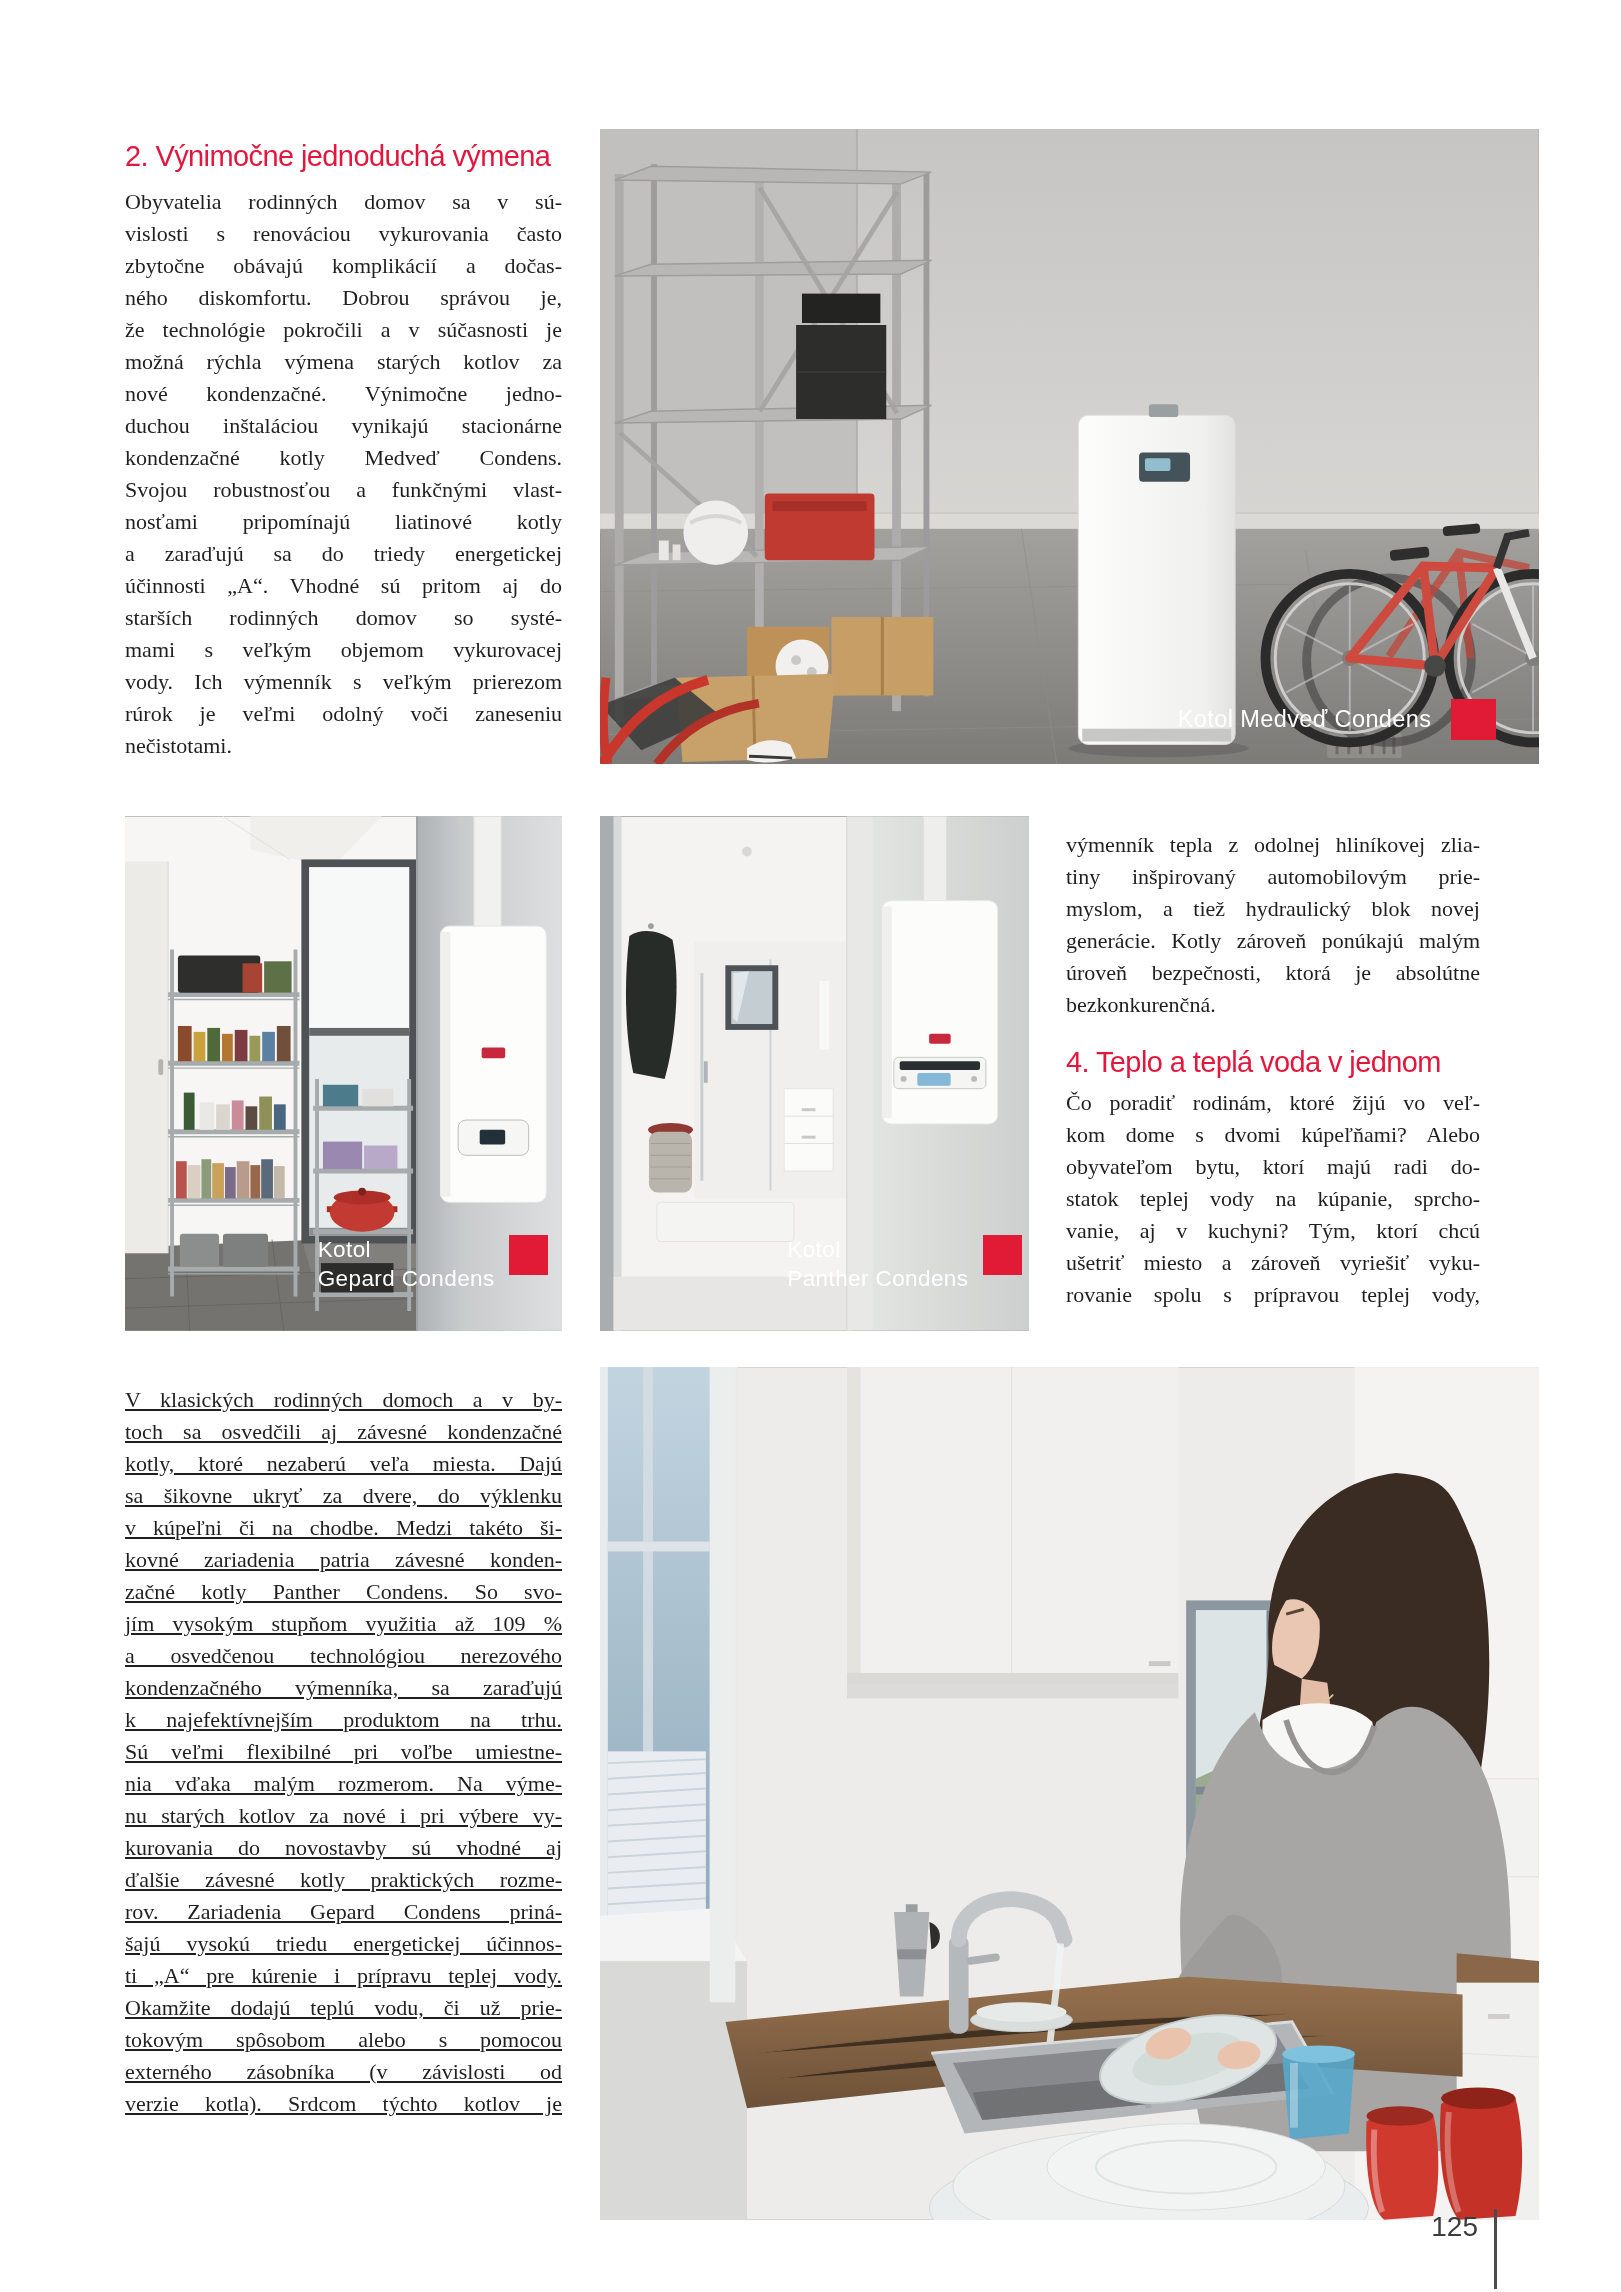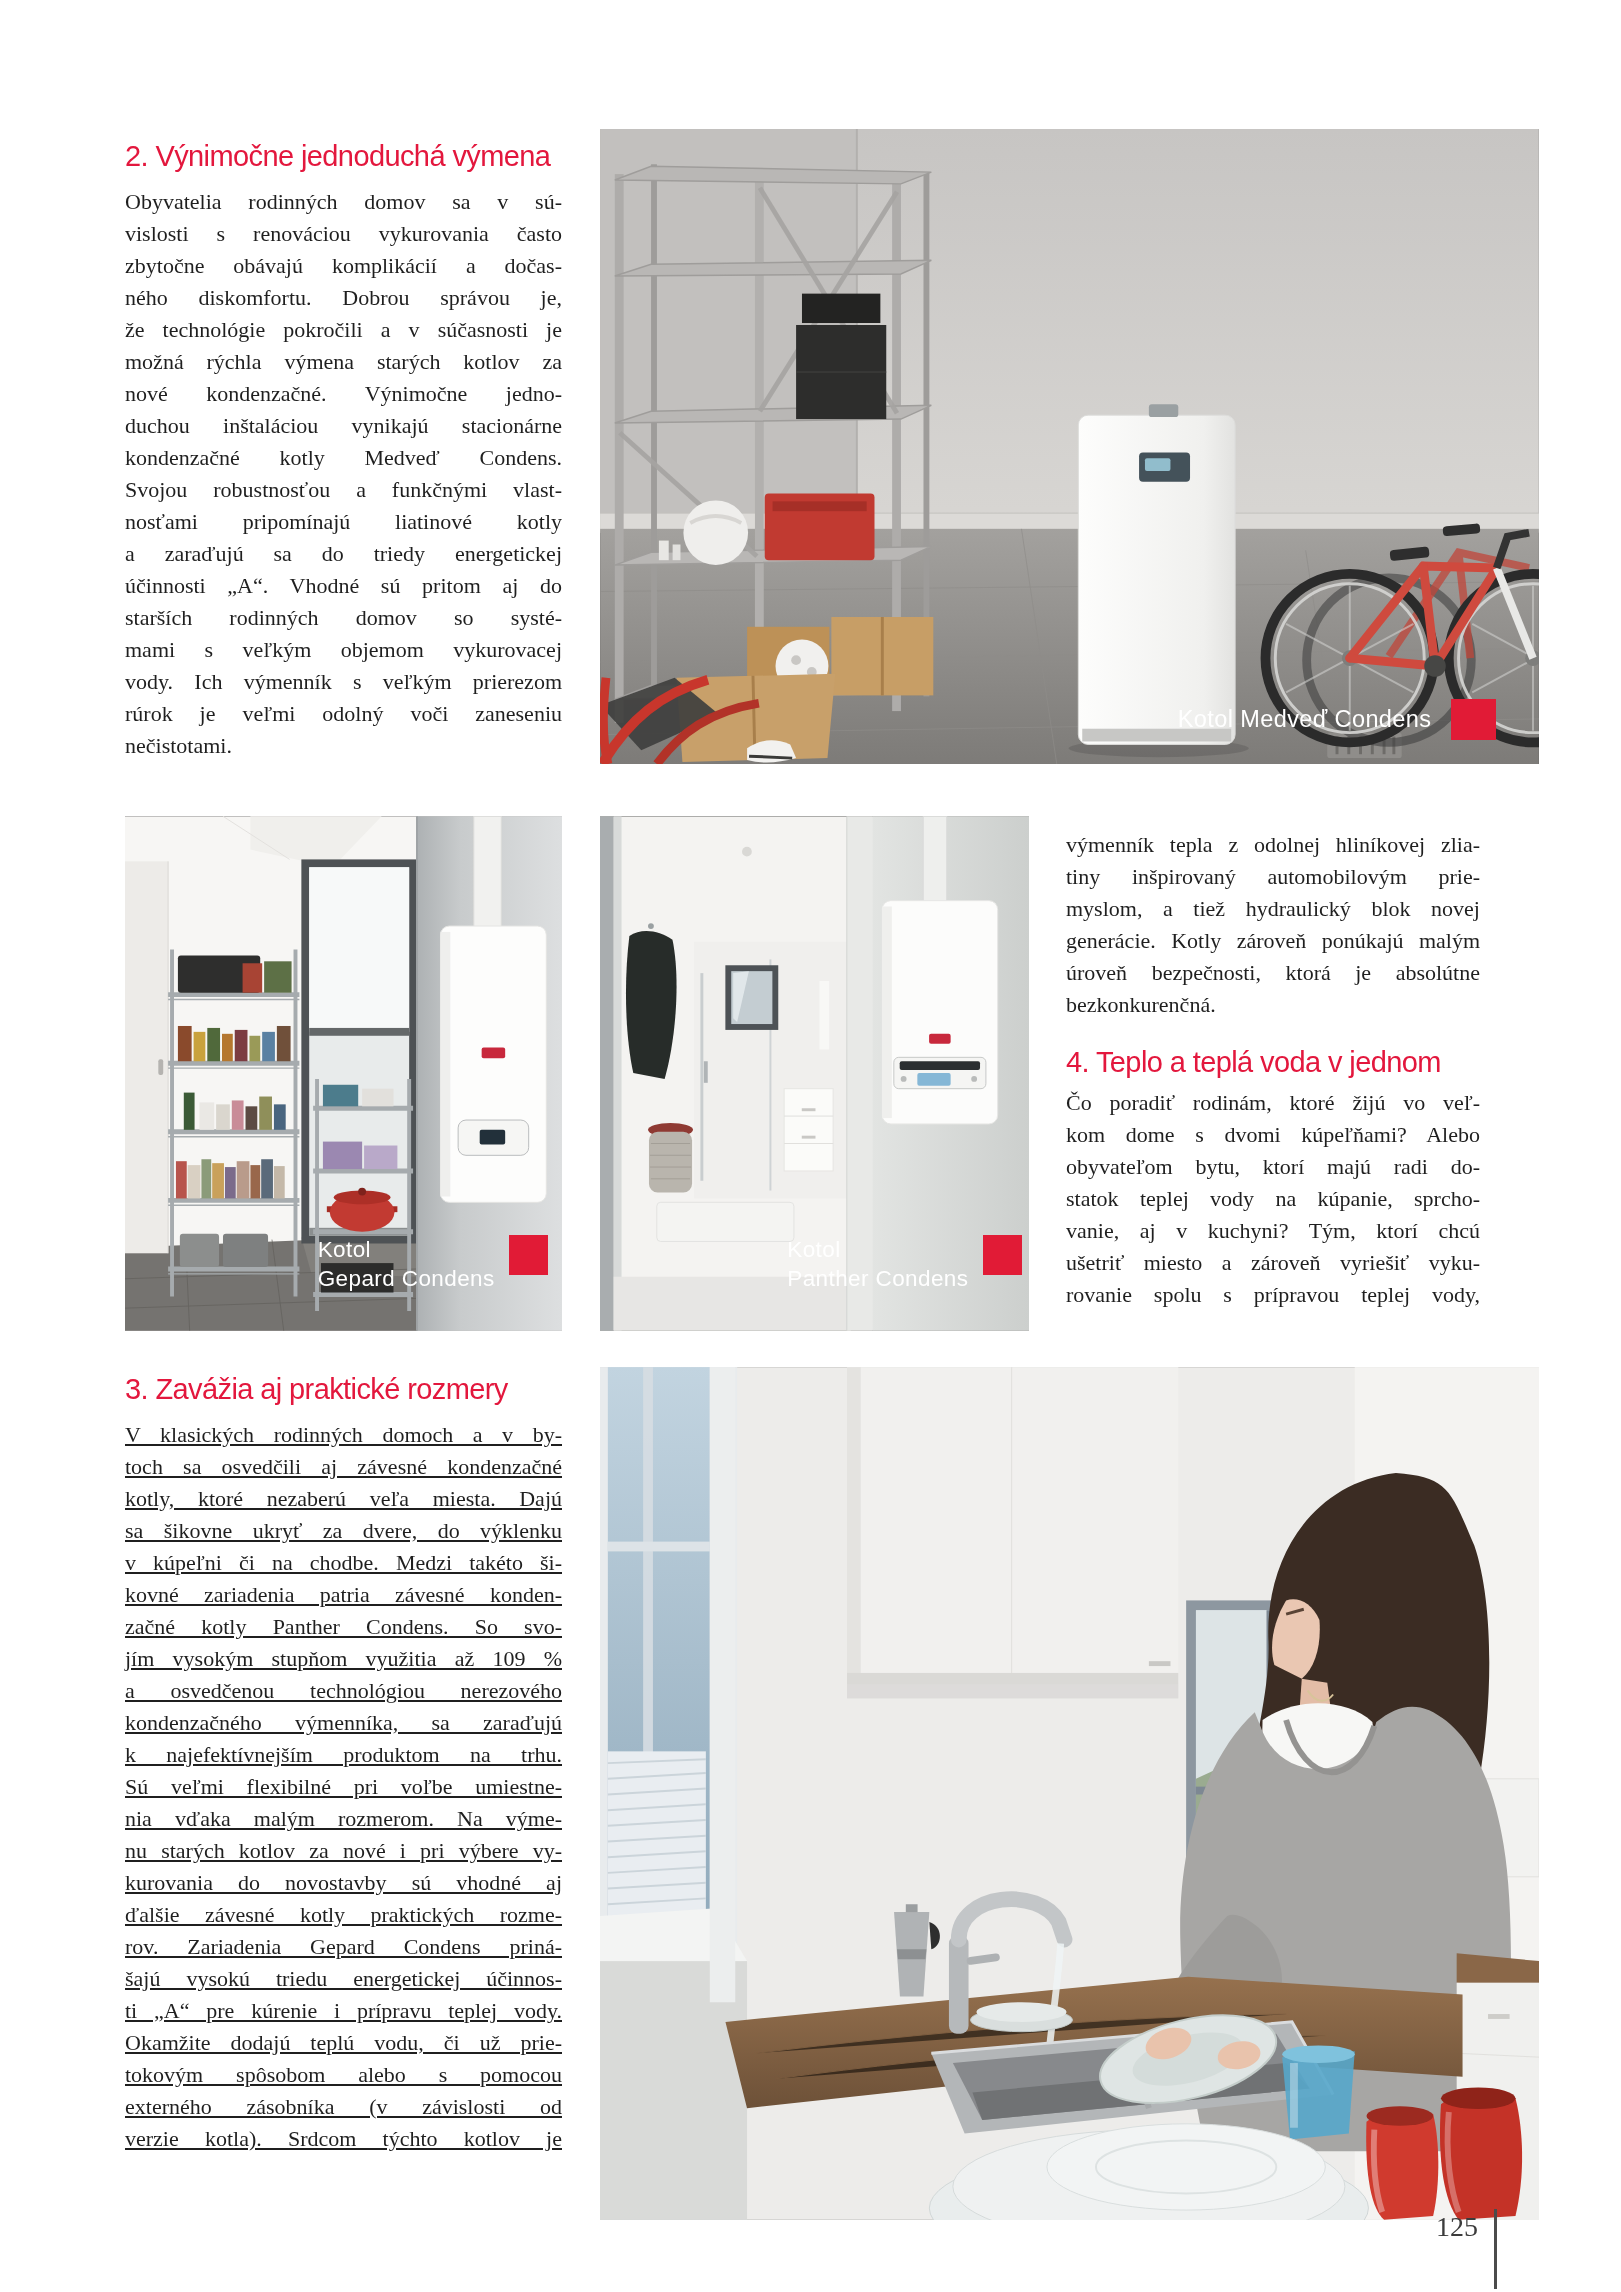--- a/index.html
+++ b/index.html
@@ -30,21 +30,21 @@
   
   .cap-medved{right:43px;bottom:24.5px;align-items:center;font-size:23.5px;}
   .cap-medved .sq{width:45px;height:41px;margin-left:19.6px;}
   
   .cap-mid{bottom:38px;font-size:22.5px;}
   .cap-mid .sq{width:39px;height:40px;margin-left:14.7px;}
   .cap-gepard{right:13.7px;}
   .cap-panther{right:6.9px;}
   
   .pagenum{
-    font-family:Liberation Serif, serif;font-size:28px;color:#3c3c3c;
+    font-family:Liberation Sans, sans-serif;font-size:28px;color:#3c3c3c;
     text-align:right;width:155px;
   }
   .footrule{width:2.9px;height:80px;background:#4b4b4b;}
 </style>
 </head>
 <body>
 
 <section class="abs" style="left:125px;top:139px;width:437px;">
   <h2 class="heading" style="margin: 0px; color: rgb(227, 23, 61);">2. Výnimočne jednoduchá výmena</h2>
   <div class="bodycol" style="margin-top:11.8px;">
@@ -426,21 +426,20 @@
       <div class="jline">kom dome s dvomi kúpeľňami? Alebo</div>
       <div class="jline">obyvateľom bytu, ktorí majú radi do-</div>
       <div class="jline">statok teplej vody na kúpanie, sprcho-</div>
       <div class="jline">vanie, aj v kuchyni? Tým, ktorí chcú</div>
       <div class="jline">ušetriť miesto a zároveň vyriešiť vyku-</div>
       <div class="jline">rovanie spolu s prípravou teplej vody,</div>
     </div>
 </section>
 
 <section class="abs" style="left:125px;top:1372px;width:437px;">
-  <h2 class="heading" style="margin: 0px; color: rgb(227, 23, 61);">3. Zavážia aj praktické rozmery</h2>
   <div class="bodycol" style="margin-top:11.8px;text-decoration:underline;">
       <div class="jline">V klasických rodinných domoch a v by-</div>
       <div class="jline">toch sa osvedčili aj závesné kondenzačné</div>
       <div class="jline">kotly, ktoré nezaberú veľa miesta. Dajú</div>
       <div class="jline">sa šikovne ukryť za dvere, do výklenku</div>
       <div class="jline">v kúpeľni či na chodbe. Medzi takéto ši-</div>
       <div class="jline">kovné zariadenia patria závesné konden-</div>
       <div class="jline">začné kotly Panther Condens. So svo-</div>
       <div class="jline">jím vysokým stupňom využitia až 109 %</div>
       <div class="jline">a osvedčenou technológiou nerezového</div>

